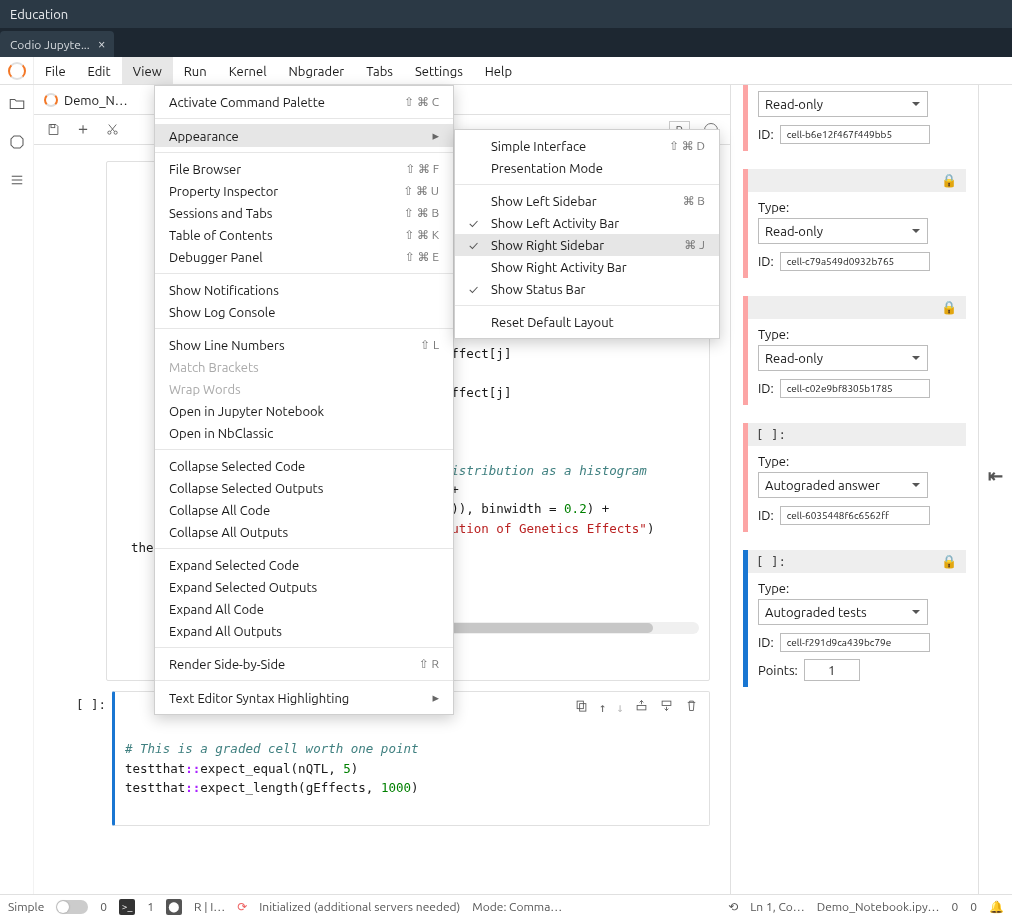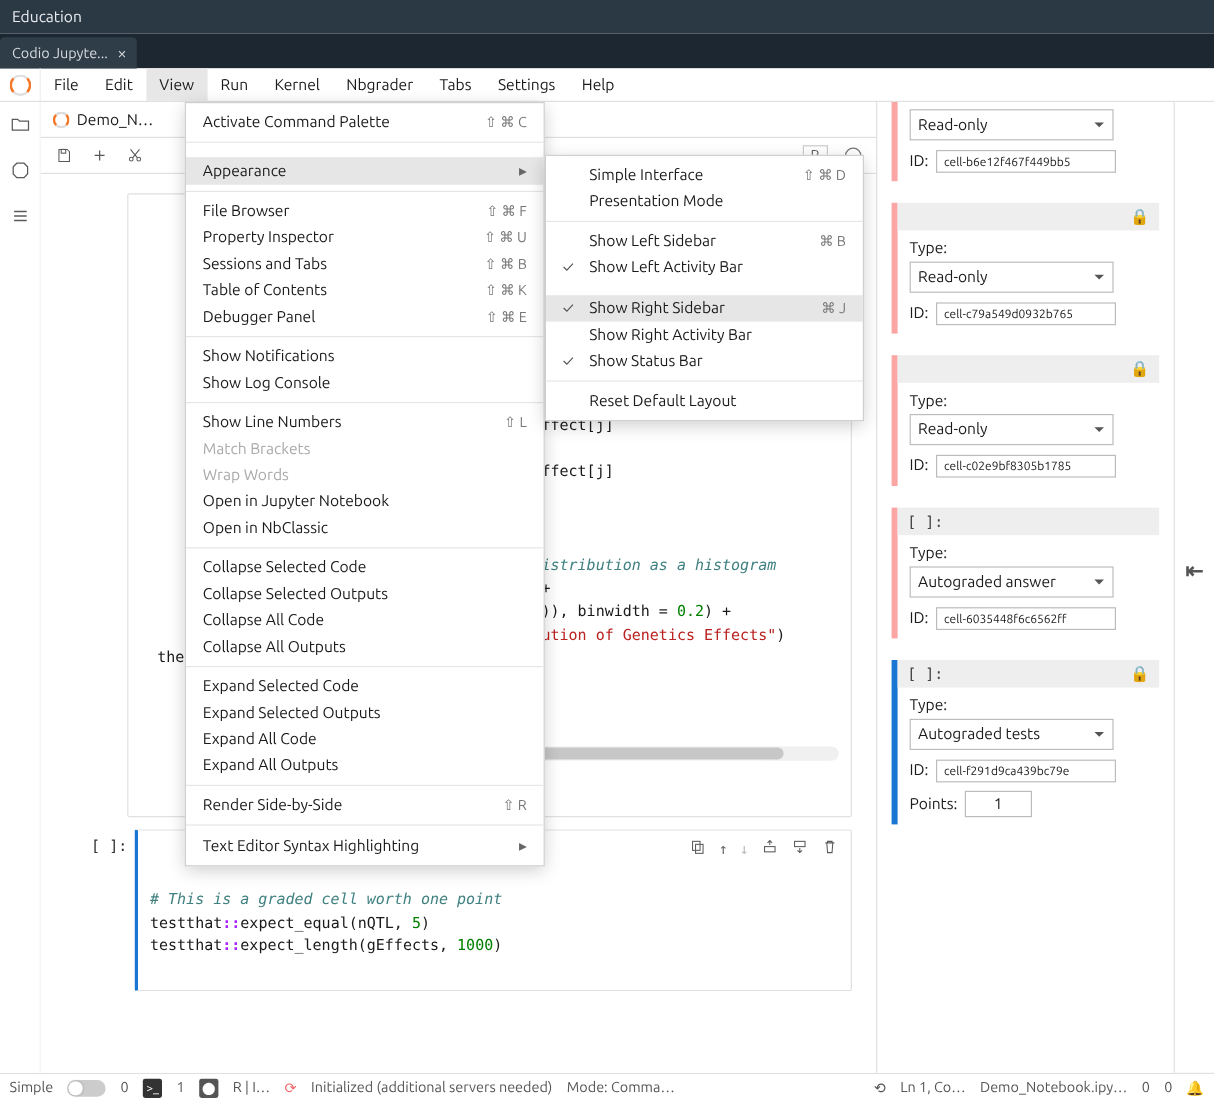--- a/index.html
+++ b/index.html
@@ -49,21 +49,21 @@
   .statusbar .toggle{ width:32px; height:14px; border-radius:8px; background:#ccc; position:relative;}
   .statusbar .toggle .knob{ width:12px; height:12px; background:#fff; border-radius:50%; position:absolute; top:1px; left:1px; box-shadow:0 0 2px rgba(0,0,0,.3);}
   .sb-ico{ width:16px; height:16px; background:#333; color:#fff; display:inline-flex; align-items:center; justify-content:center; border-radius:2px; font-size:10px;}
   .statusbar .grow{flex:1;}
 
   
   .menu{ position:absolute; background:#fff; border:1px solid #cfcfcf; box-shadow:0 4px 14px rgba(0,0,0,.2); z-index:50; padding:5px 0; font-size:13px;}
   .view-menu{ left:120px; top:0; width:300px;}
   .appear-menu{ left:420px; top:44px; width:266px;}
   .mi{ padding:4px 14px; display:flex; align-items:center; justify-content:space-between; cursor:pointer;}
-  .mi:hover, .mi.hover{ background:#e6e6e6;margin-top:12px;}
+  .mi:hover, .mi.hover{ background:#e6e6e6;}
   .mi .sc{ color:#777; font-size:12px;}
   .mi.dis{ color:#aaa; cursor:default;}
   .menu hr{ border:none; border-top:1px solid #e6e6e6; margin:5px 0;}
   .mi .left{ display:flex; align-items:center; gap:8px;}
   .check{ width:14px; display:inline-block; color:#555;}
   .caret{ color:#666;}
 
   .hscroll{ margin-top:6px; height:12px; background:#f0f0f0; border-radius:6px; position:relative;}
   .hscroll .thumb{ position:absolute; left:0; width:85%; top:1px; height:10px; background:#c7c7c7; border-radius:6px;}
 

